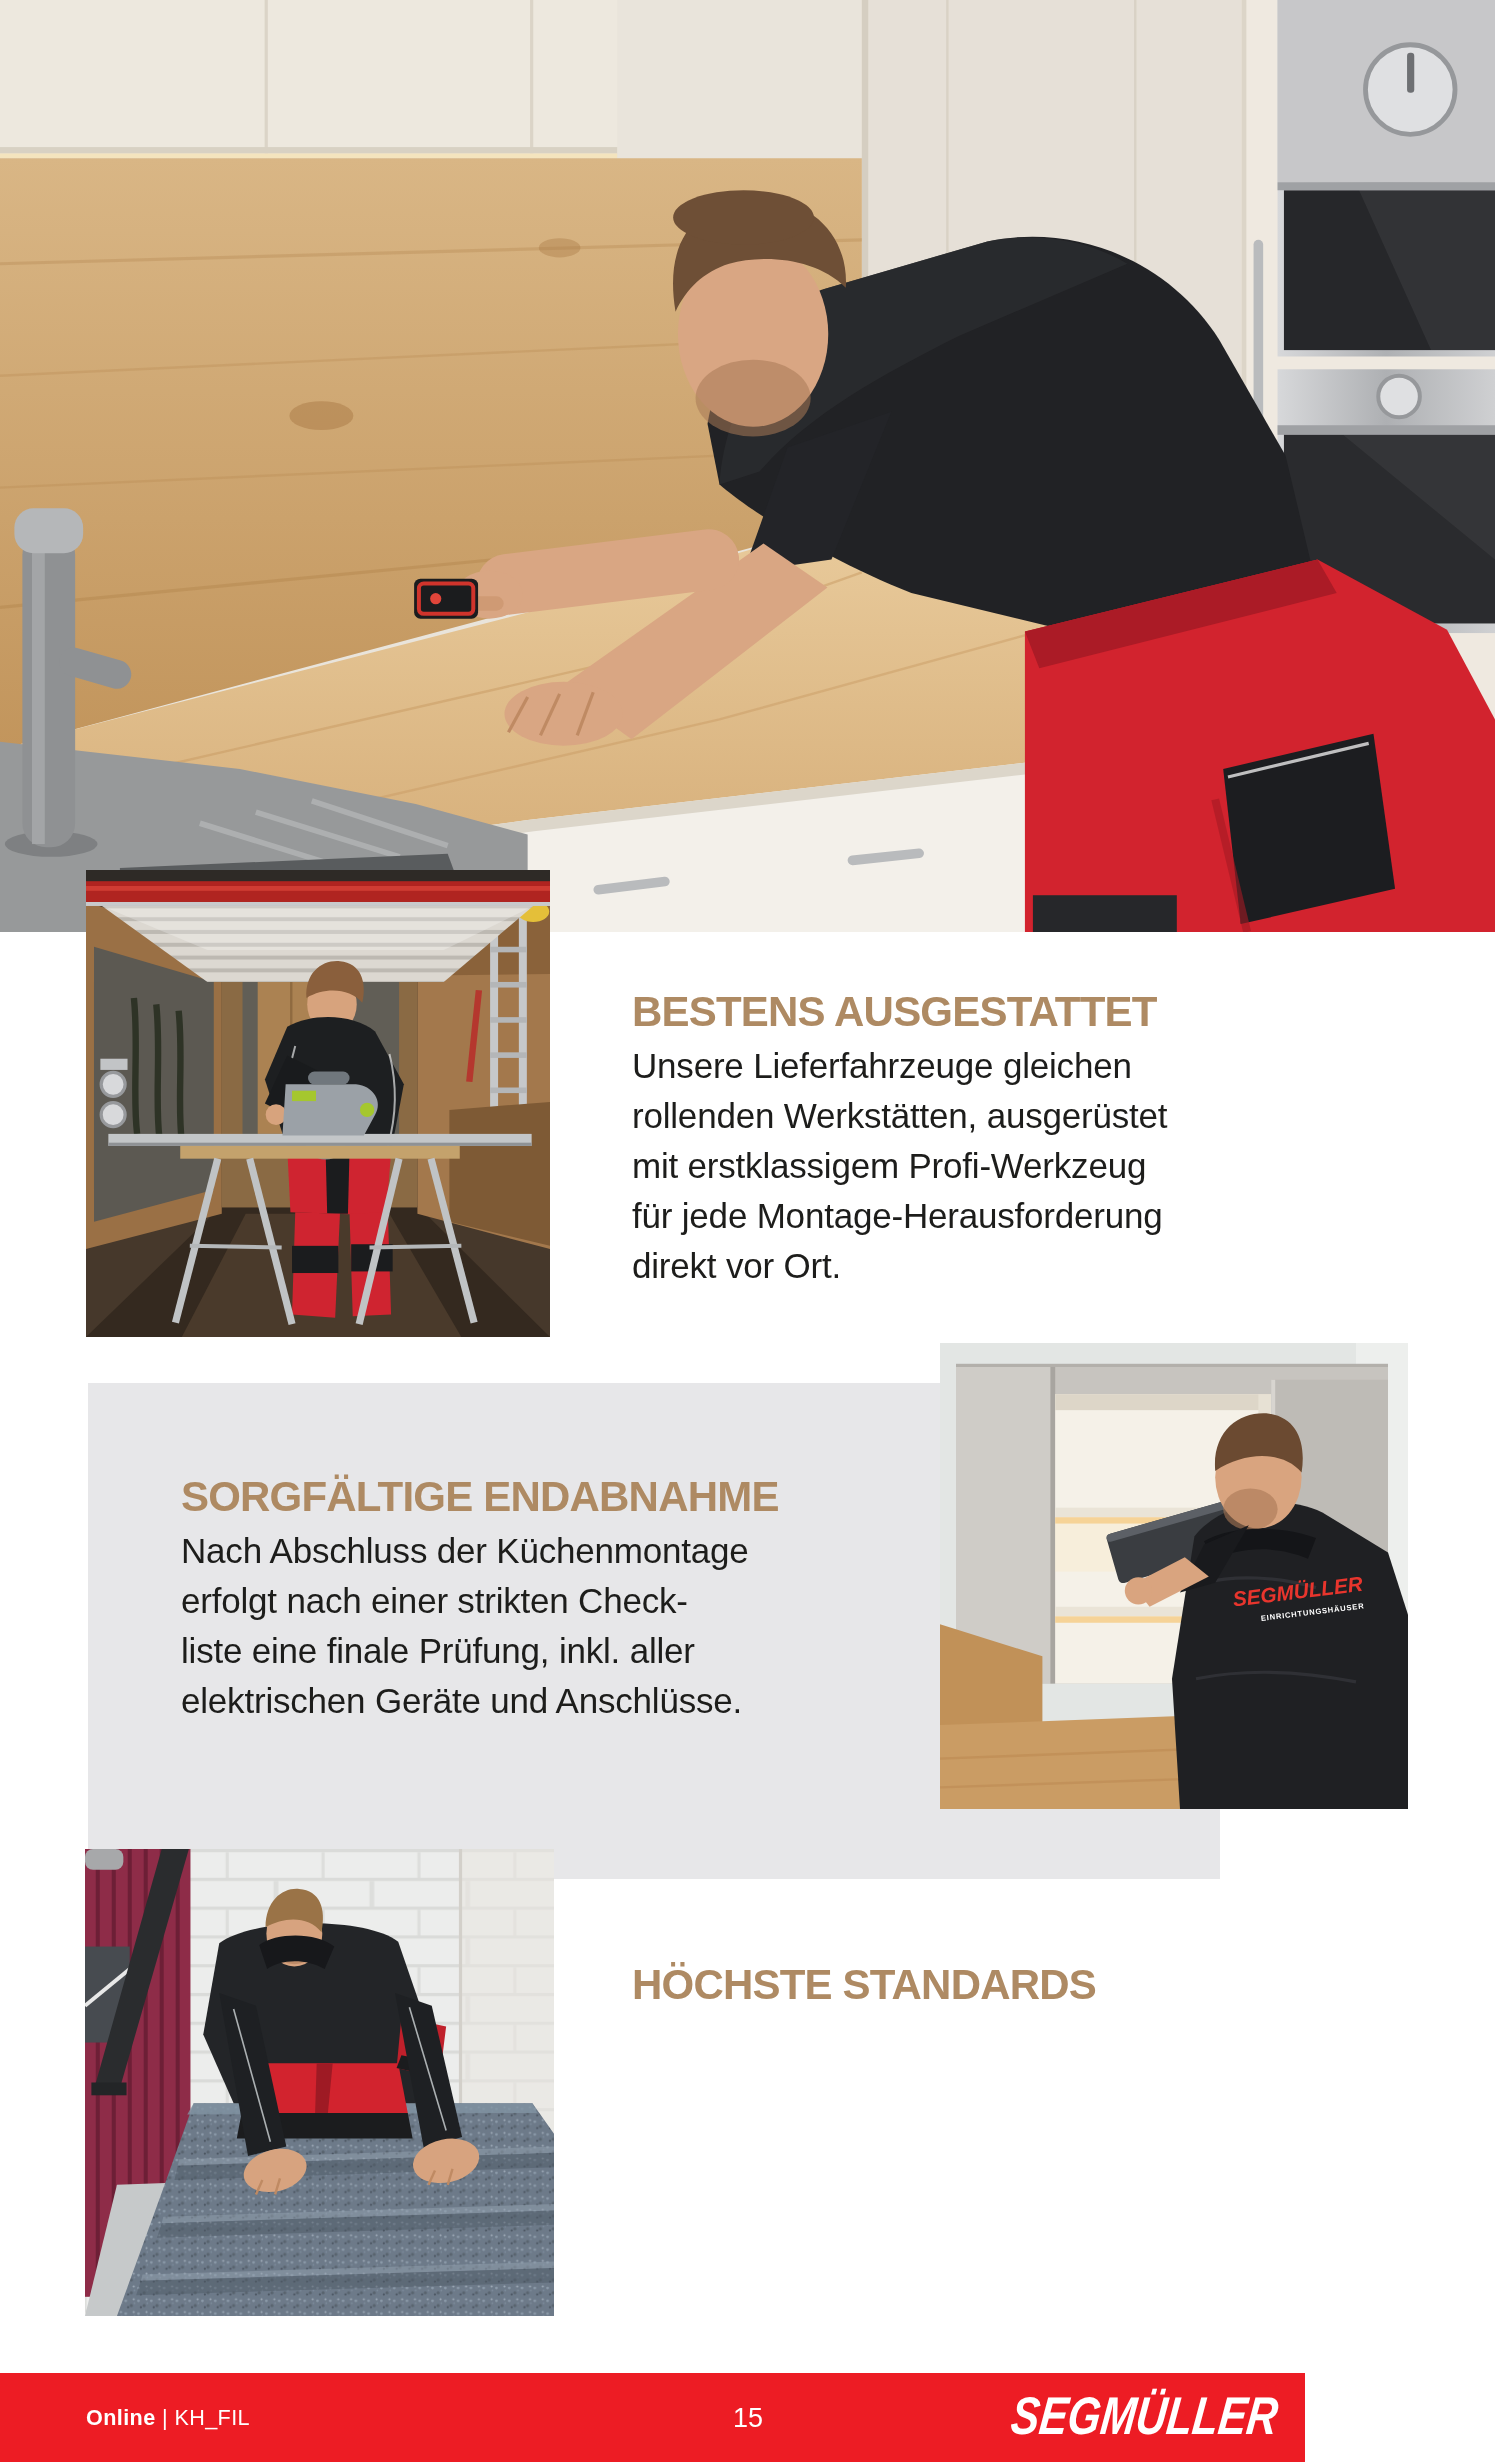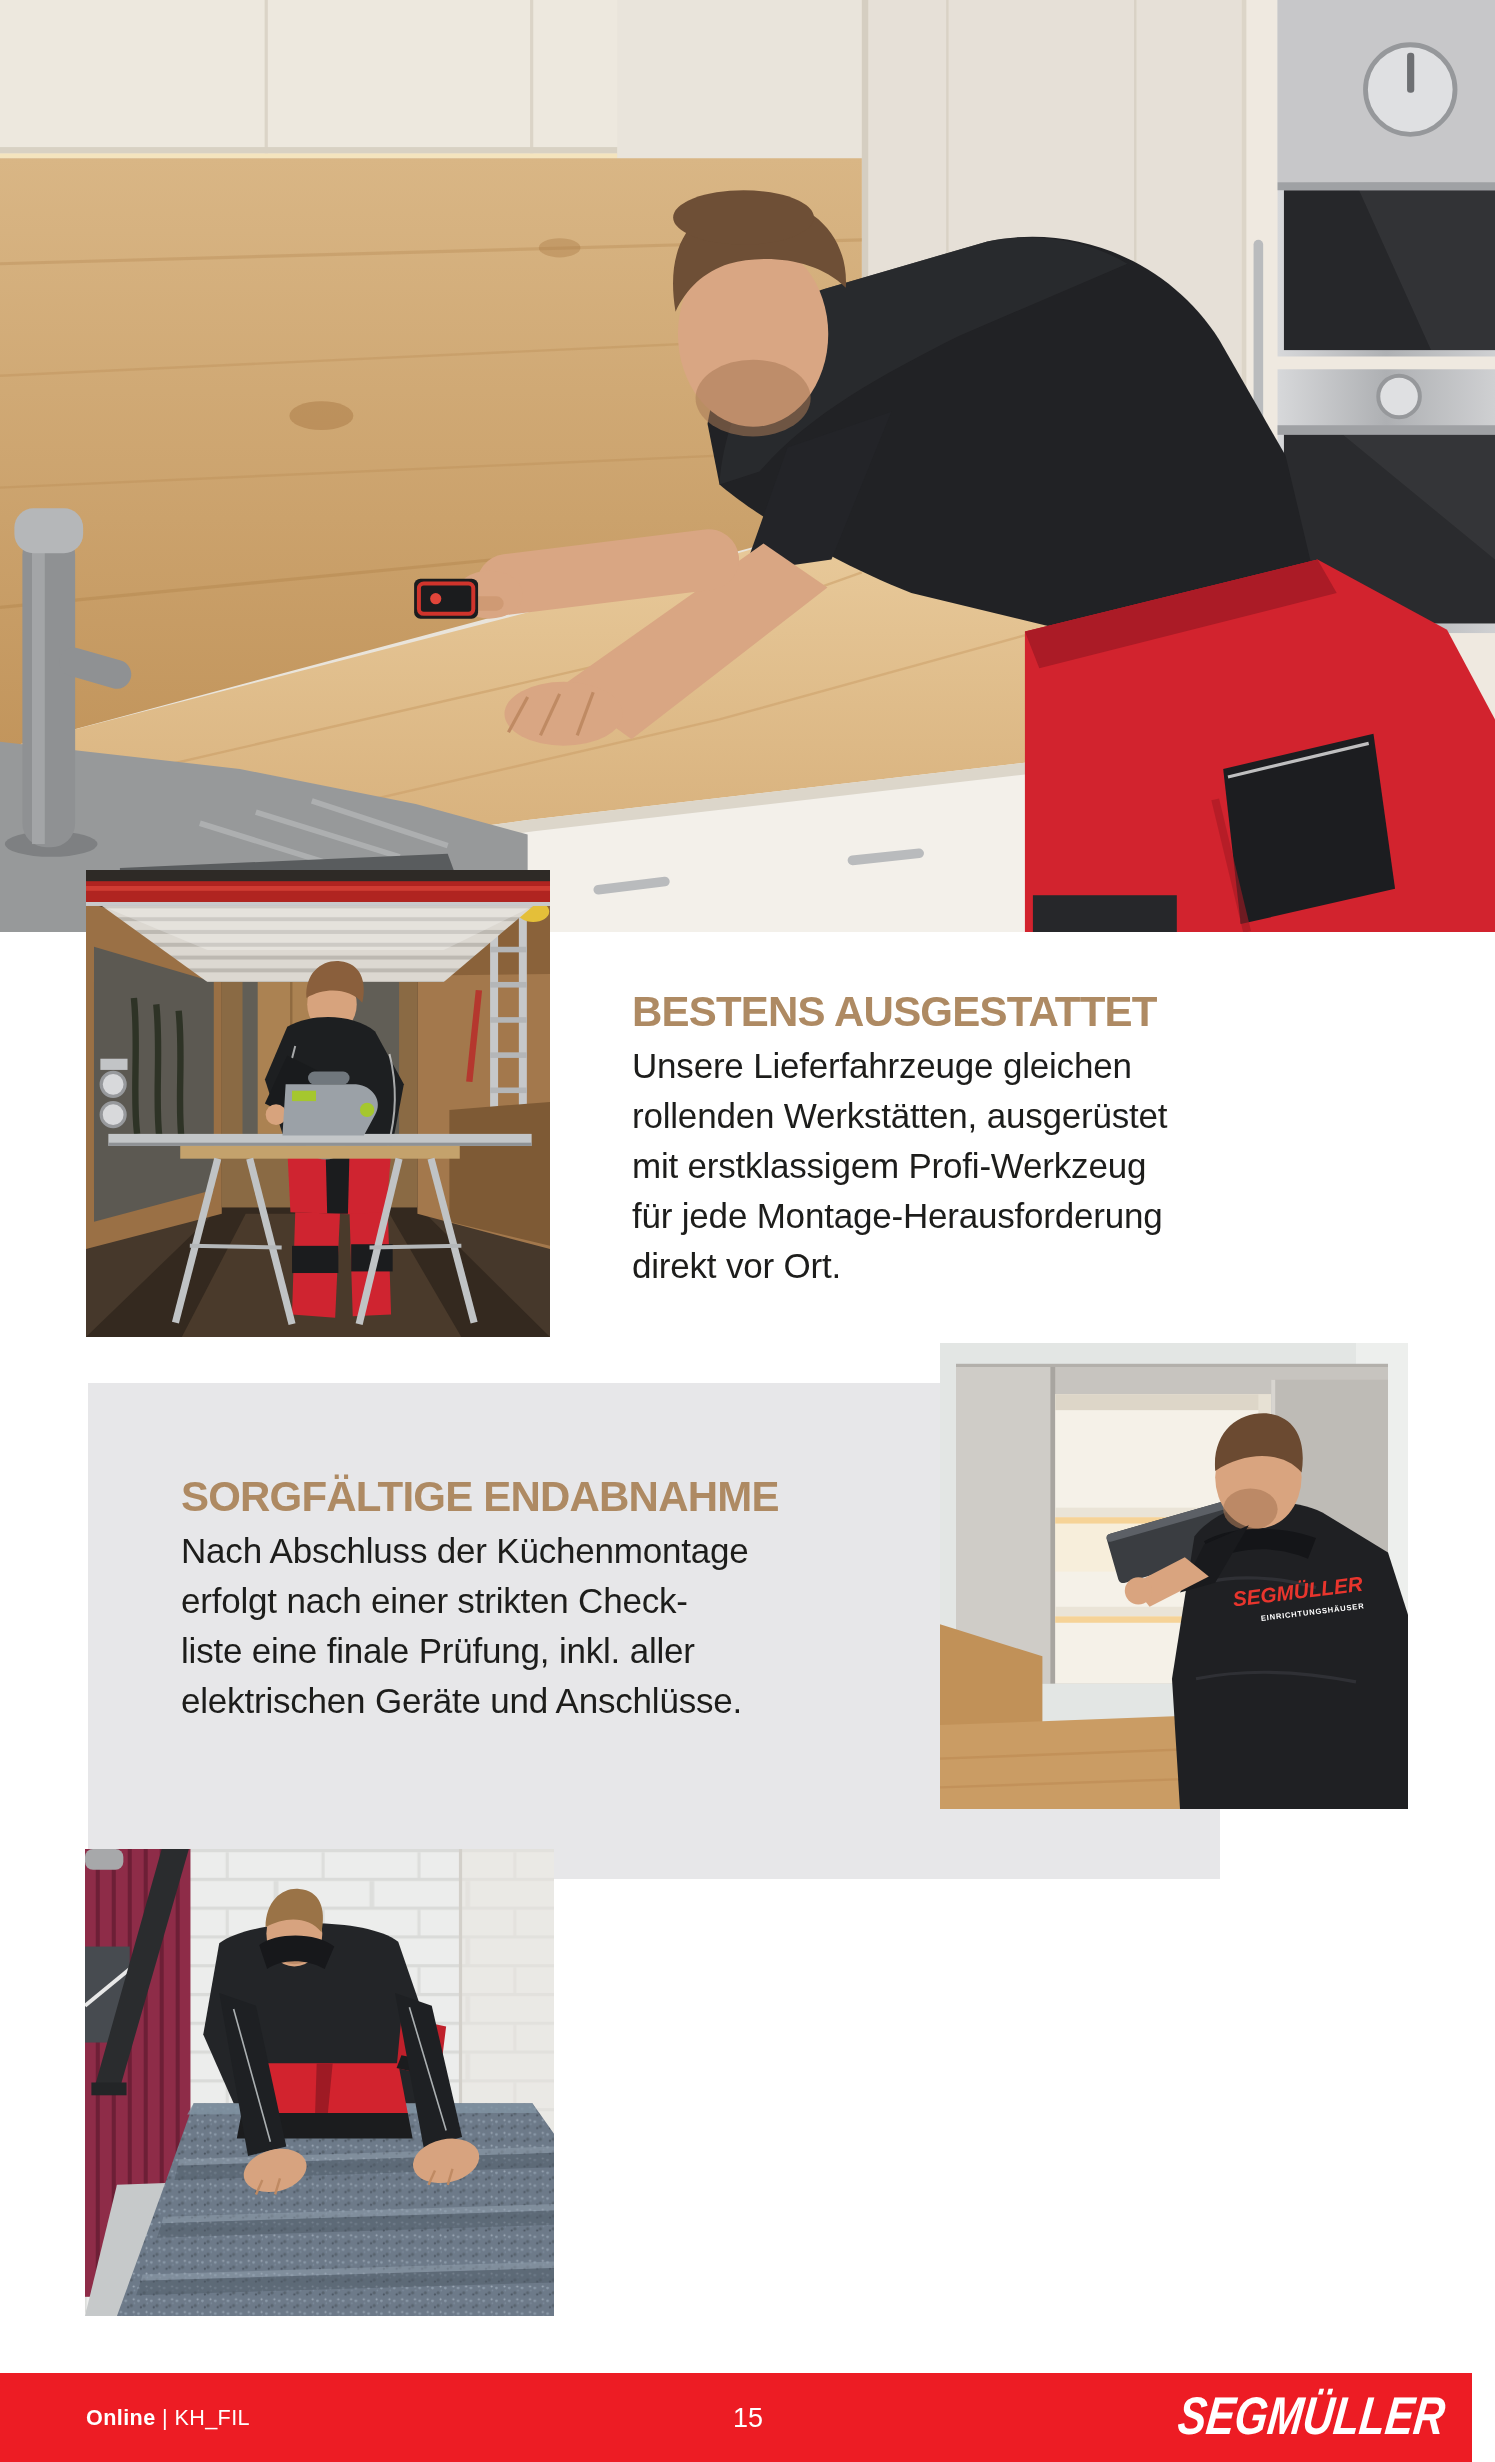--- a/index.html
+++ b/index.html
@@ -20,21 +20,21 @@
   #block-hoechste{left:632px;top:1964px;width:720px;}
   .section-heading{
     margin:0 0 8px 0;font-size:42px;line-height:42px;font-weight:700;
     letter-spacing:-0.8px;color:#ae8a63;
   }
   .section-body{
     margin:0;font-size:35px;line-height:50px;color:#1d1d1b;
     letter-spacing:-0.2px;white-space:pre-line;
   }
   .footer-bar{
-    position:absolute;left:0;top:2373px;width:1472px;height:90px;
+    position:absolute;left:0;top:2373px;width:1305px;height:90px;
     background:#ed1c24;color:#ffffff;
   }
   .footer-left{
     position:absolute;left:86px;top:50%;transform:translateY(-50%);
     font-size:21.6px;letter-spacing:0.4px;white-space:nowrap;
   }
   .footer-left .bold{font-weight:700;}
   .footer-page{
     position:absolute;left:748px;top:50%;transform:translate(-50%,-50%);
     font-size:27px;
@@ -382,20 +382,21 @@
 
   <div class="textblock" id="block-sorgfaeltige">
     <h2 class="section-heading">SORGFÄLTIGE ENDABNAHME</h2>
     <p class="section-body">Nach Abschluss der Küchenmontage
 erfolgt nach einer strikten Check-
 liste eine finale Prüfung, inkl. aller
 elektrischen Geräte und Anschlüsse.</p>
   </div>
 
   <div class="textblock" id="block-hoechste">
+    <h2 class="section-heading">HÖCHSTE STANDARDS</h2>
   </div>
 
   <div class="footer-bar">
     <div class="footer-left">
       <span class="bold">Online</span>
       <span>| KH_FIL</span>
     </div>
     <div class="footer-page">15</div>
     <div class="footer-logo">SEGMÜLLER</div>
   </div>

